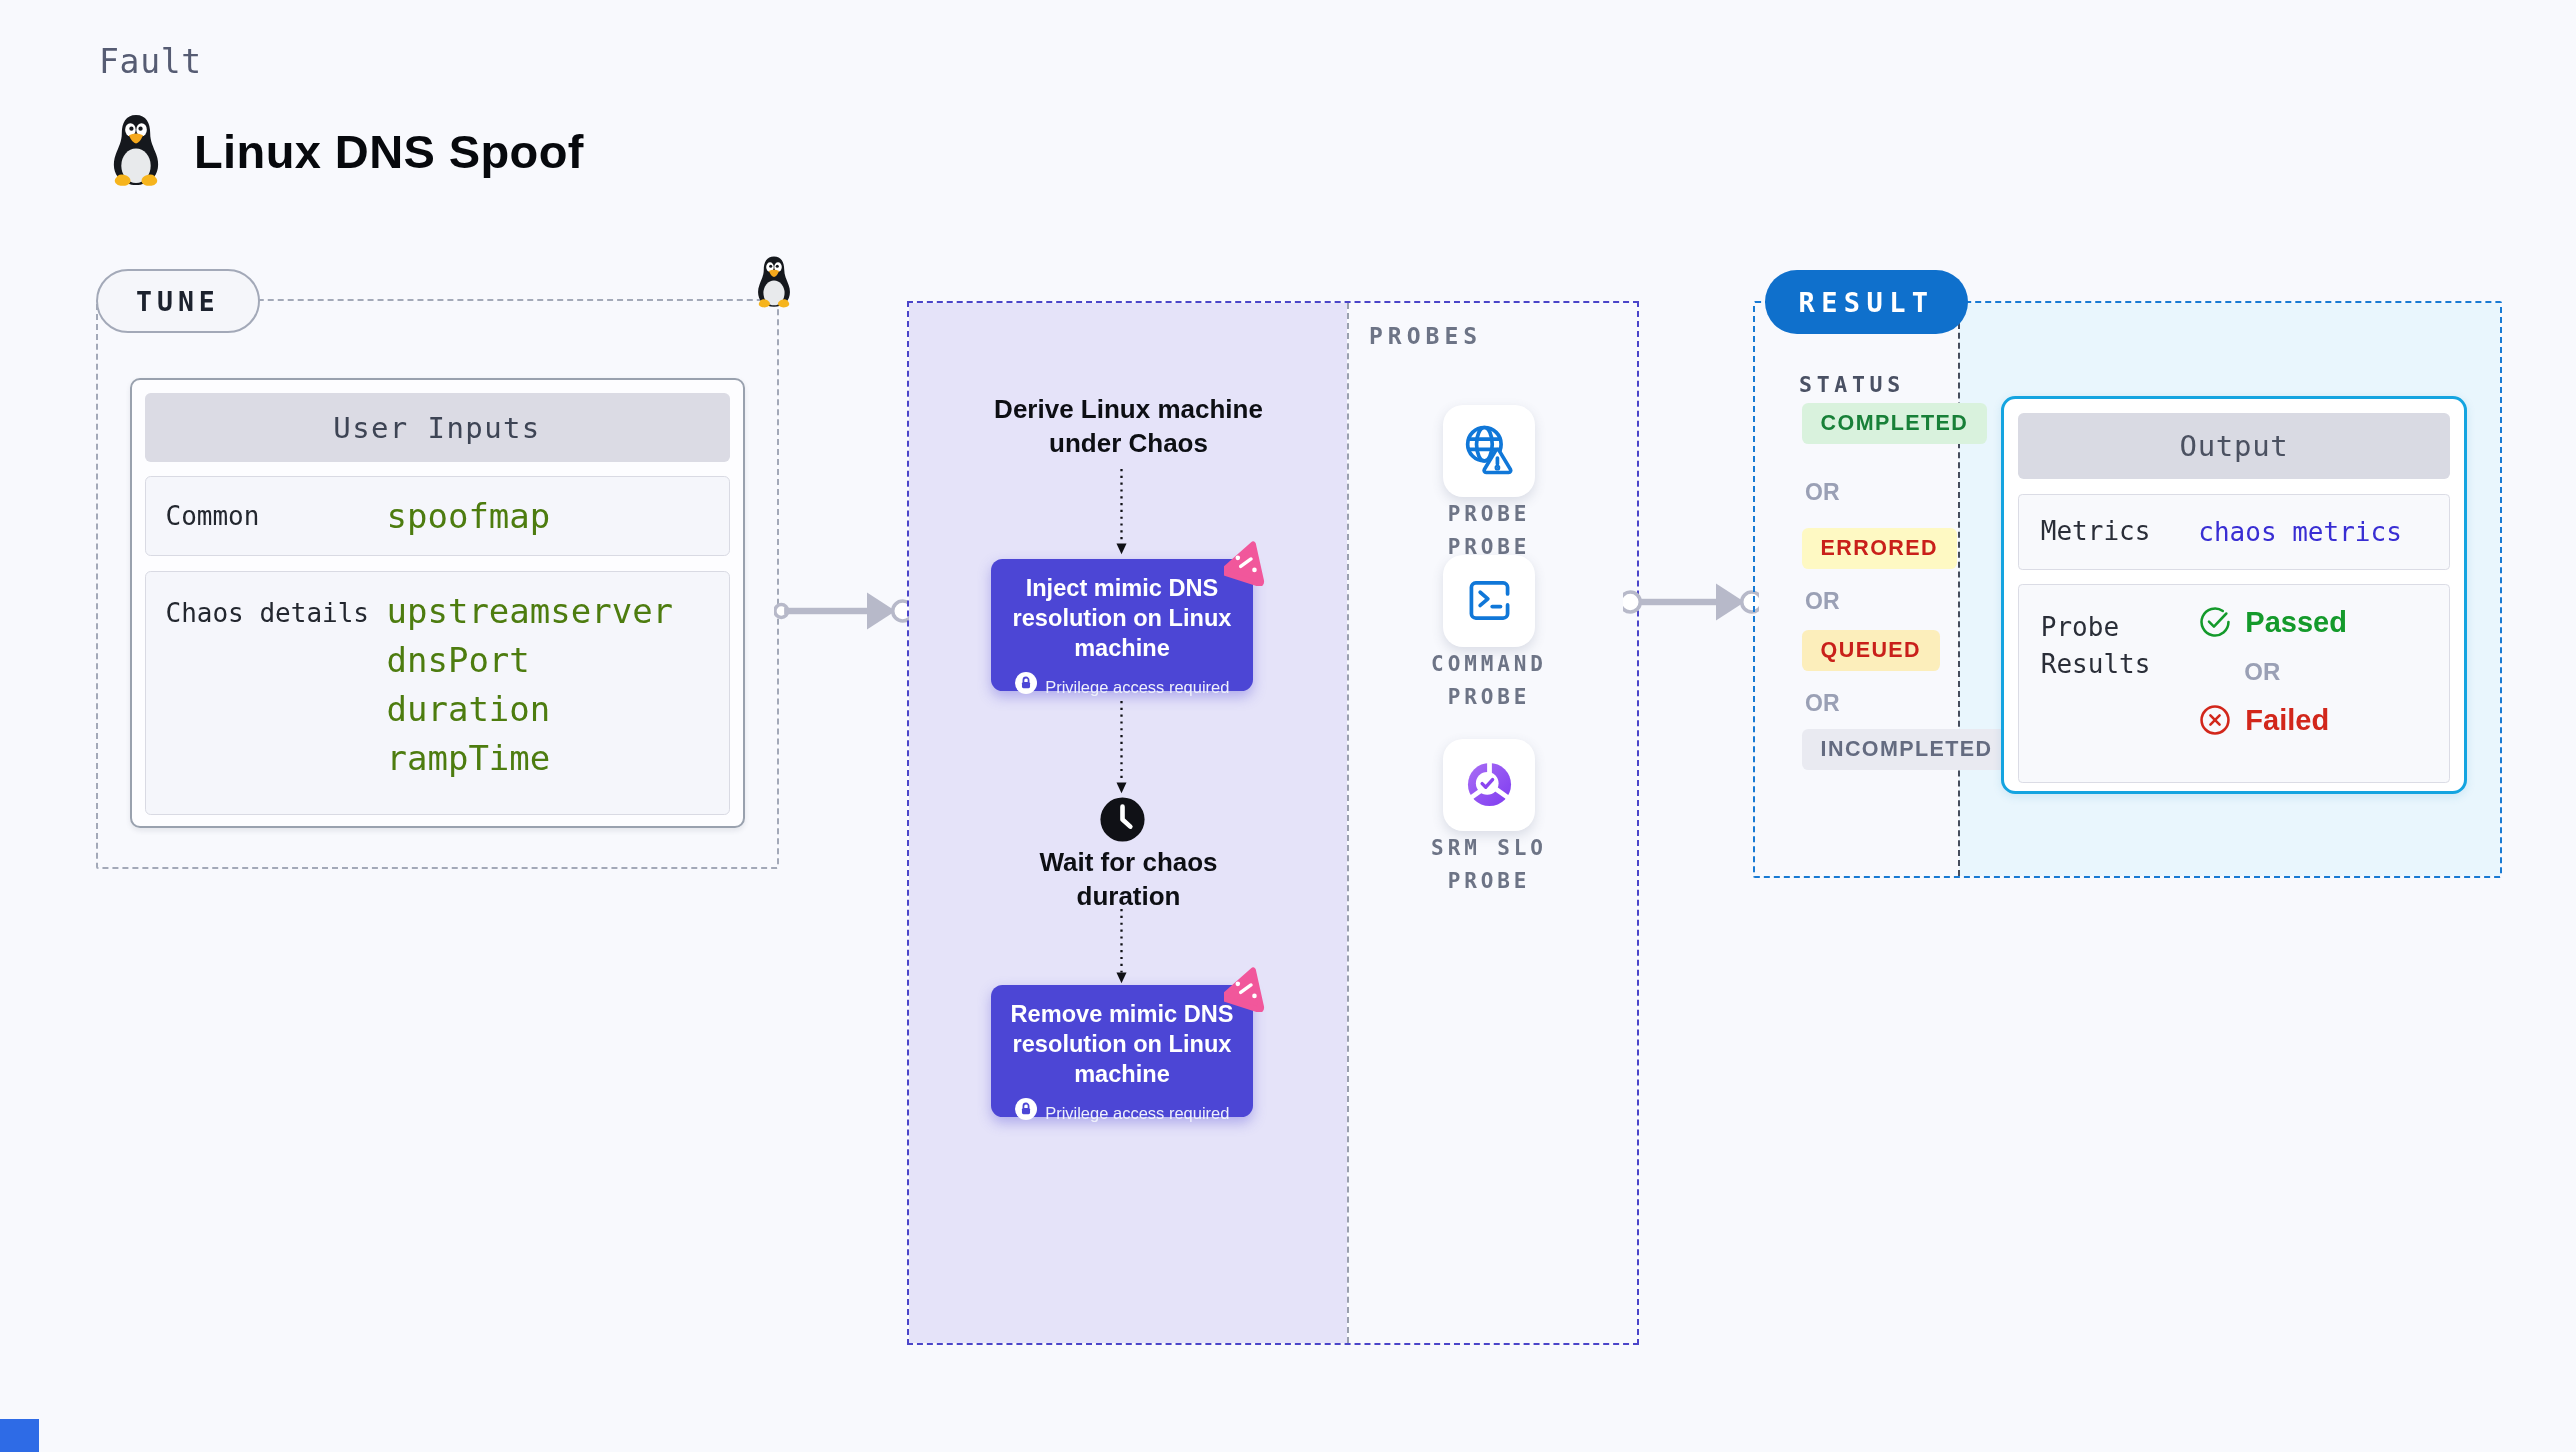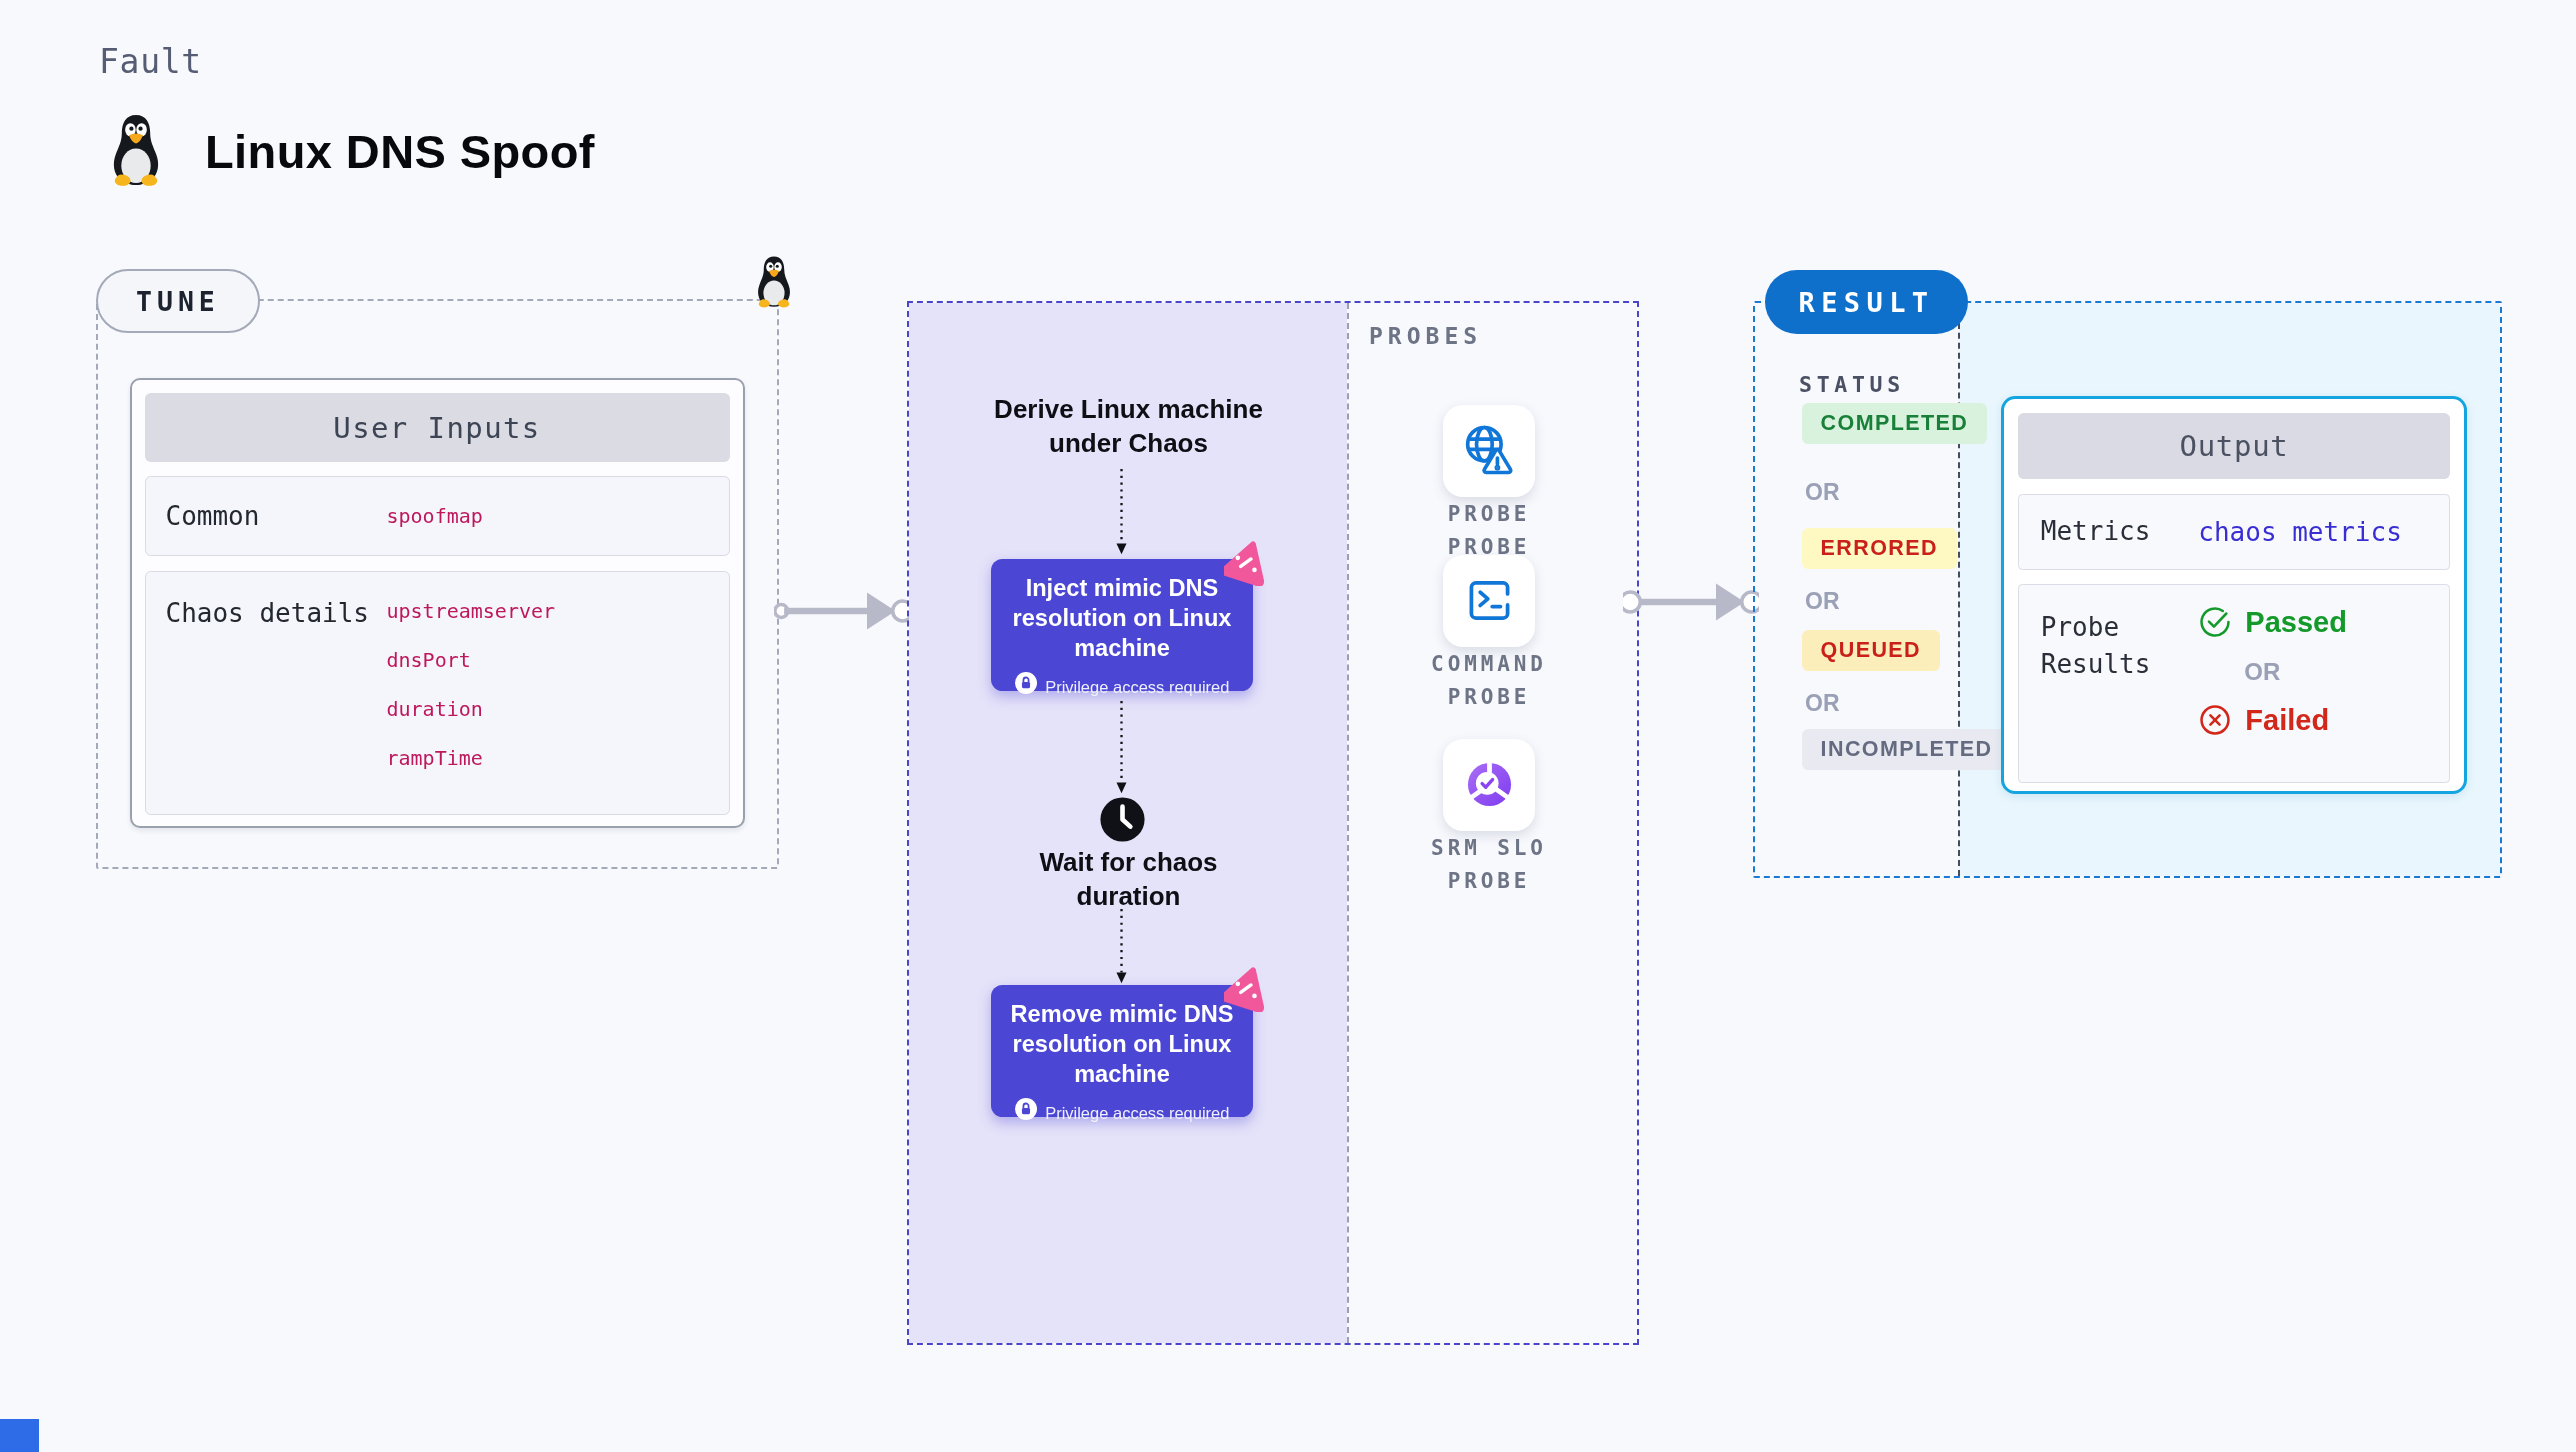--- a/index.html
+++ b/index.html
@@ -4,21 +4,21 @@
 <style>
   html,body{margin:0;padding:0;background:#f8f9fd;}
   #stage{position:relative;width:2576px;height:1452px;background:#f8f9fd;overflow:hidden;
          font-family:"Liberation Sans",sans-serif;}
   .abs{position:absolute;}
   .mono{font-family:"DejaVu Sans Mono",monospace;}
 
   
   .kicker{left:99px;top:42px;font-size:33px;color:#565c73;letter-spacing:0.7px;font-weight:500;}
   .title-row{left:105px;top:113px;display:flex;align-items:center;gap:27px;}
-  .page-title{font-size:47px;font-weight:800;color:#07090d;letter-spacing:0.4px;margin-left:11px;}
+  .page-title{font-size:47px;font-weight:800;color:#07090d;letter-spacing:0.4px;}
 
   
   .pill{display:flex;align-items:center;justify-content:center;border-radius:33px;
         font-family:"DejaVu Sans Mono",monospace;font-weight:bold;}
   .pill-tune{left:-2.1px;top:-32px;width:160px;height:60px;background:#f5f6fa;border:2.9px solid #a3a9b8;
              color:#1c222e;font-size:26.5px;letter-spacing:5px;}
   .pill-exec{left:-2.1px;top:-34px;width:256px;height:63px;background:#eceafc;border:3.6px solid #4b45c9;
              color:#4a44c9;font-size:26.5px;letter-spacing:5.7px;}
   .pill-result{left:10px;top:-33px;width:203px;height:64px;background:#0f70cc;color:#ffffff;
                font-size:27px;letter-spacing:6.4px;border:none;}
@@ -27,21 +27,21 @@
   .tune-box{left:96px;top:299px;width:679px;height:566px;border:2.5px dashed #a3a9b8;border-radius:2.1px;}
   .ui-card{left:31.5px;top:77px;width:615px;height:450px;background:#fdfdff;border:2.5px solid #99a1ae;
            border-radius:10px;padding:13px;box-sizing:border-box;box-shadow:0 2.1px 5.7px rgba(60,64,90,.10);}
   .ui-header{height:69px;background:#dbdbe4;border-radius:5.7px;display:flex;align-items:center;justify-content:center;
              font-size:29px;color:#3d4454;letter-spacing:1.4px;font-weight:500;}
   .ui-row{margin-top:14.3px;background:#f5f6fb;border:1.4px solid #d9dae3;border-radius:5.7px;display:flex;box-sizing:border-box;}
   .ui-row-common{height:80px;align-items:center;}
   .ui-row-chaos{height:244px;align-items:flex-start;}
   .ui-label{width:241px;padding-left:20px;font-size:26px;color:#23272f;box-sizing:border-box;}
   .ui-row-chaos .ui-label{padding-top:26px;}
-  .ui-values{font-size:20px;color:#be185d;line-height:49px;}
+  .ui-values{font-size:34px;color:#4d7c0f;line-height:49px;}
   .ui-row-chaos .ui-values{padding-top:15.8px;}
 
   
   .exec-box{left:907px;top:301px;width:728px;height:1040px;border:2.5px dashed #4b45c9;}
   .exec-fill{left:0;top:0;width:438px;height:100%;background:#e5e3f9;}
   .probe-sep{left:438px;top:0;bottom:0;border-left:2.1px dashed #9aa0ae;}
   .probes-label{left:460px;top:20px;font-size:23px;font-weight:bold;letter-spacing:5px;color:#6d7486;}
   .step-text{font-size:26px;font-weight:bold;color:#0d0f14;text-align:center;line-height:34px;}
   .derive{left:62px;top:89px;width:315px;}
   .wait{left:105px;top:542px;width:229px;}

